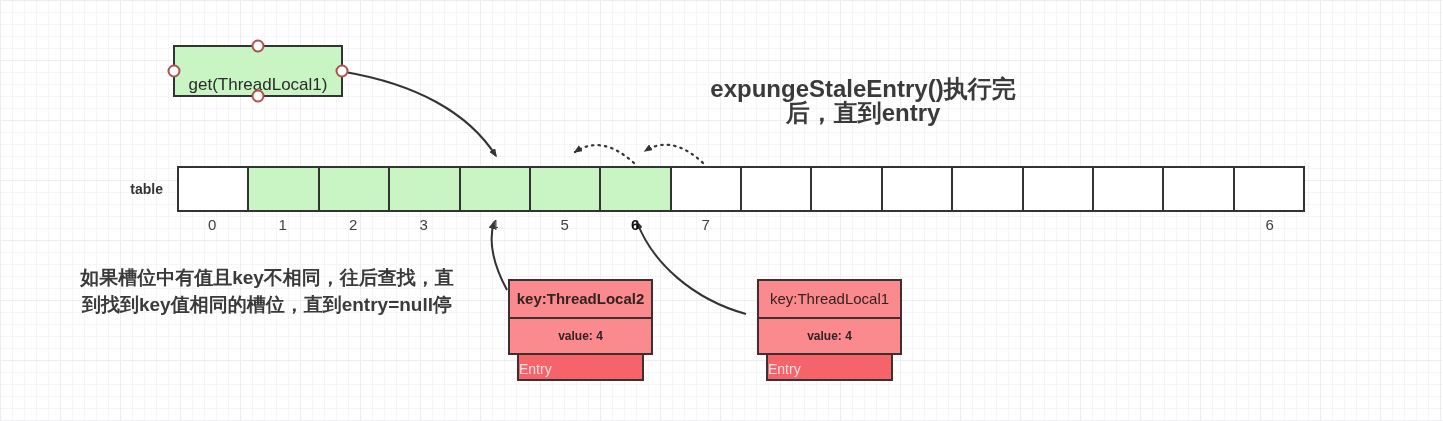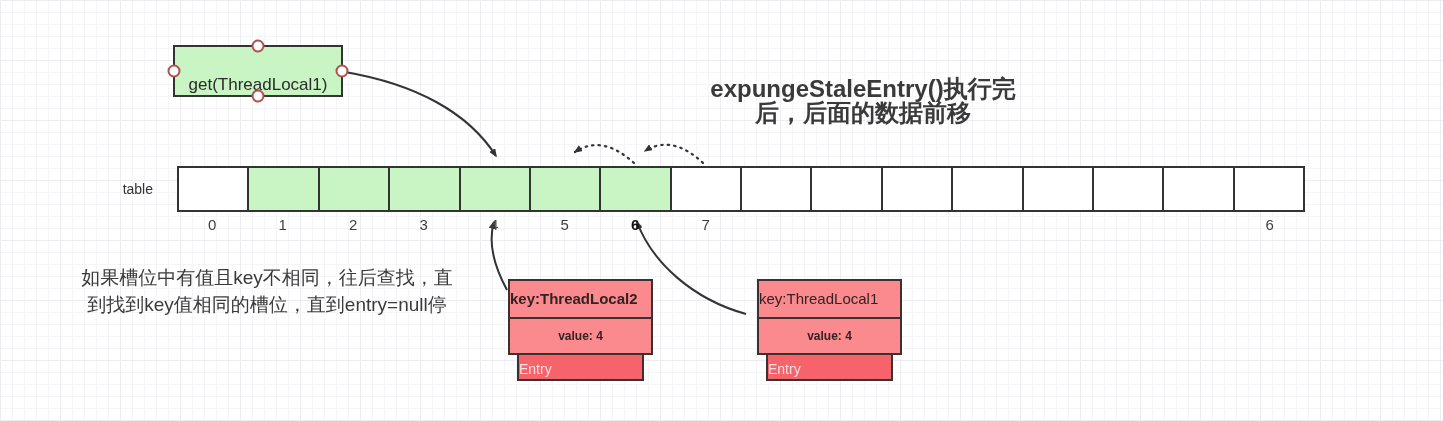--- a/index.html
+++ b/index.html
@@ -40,53 +40,53 @@
 
   
   .title{
     position:absolute;left:688px;top:77px;width:350px;
     text-align:center;font-size:24px;font-weight:bold;color:#3a3a3a;
     line-height:24px;
   }
 
   
   .table-label{
-    position:absolute;left:58px;top:181px;width:95px;
-    text-align:right;font-size:14px;font-weight:normal;color:#333;
+    position:absolute;left:68px;top:181px;width:95px;
+    text-align:right;font-size:14px;font-weight:bold;color:#333;
   }
   .slots{
     position:absolute;left:177px;top:166px;width:1128px;height:46px;
     box-sizing:border-box;border:2px solid var(--line,#333);
     display:flex;background:#fff;
   }
   .slot{flex:1;border-left:2px solid var(--line,#333);}
   .slot:first-child{border-left:none;}
   .slot.filled{background:var(--green,#c8f5c3);}
   .slot-labels{
     position:absolute;left:177px;top:216px;width:1128px;height:20px;
     display:flex;font-size:15px;color:#3f3f3f;
   }
   .slot-label{flex:1;text-align:center;}
   .slot-label.bold{font-weight:bold;color:#111;}
 
   
   .note{
     position:absolute;left:36px;top:264px;width:462px;
-    text-align:center;font-size:19px;font-weight:normal;color:#3a3a3a;
+    text-align:center;font-size:19px;font-weight:bold;color:#3a3a3a;
     line-height:27px;
   }
 
   
   .entry-box{position:absolute;top:279px;width:145px;}
   .kv{
     border:2px solid #3c3030;box-sizing:border-box;
     background:var(--pink,#fb8a8e);
   }
   .krow{
-    height:36px;line-height:36px;
+    height:36px;line-height:36px;text-align:center;
     border-bottom:2px solid #3c3030;
     font-size:15px;font-weight:bold;color:#332222;
   }
   .krow.normal{font-weight:normal;}
   .vrow{height:34px;line-height:34px;text-align:center;font-size:12px;font-weight:bold;color:#332222;}
   .etag{
     width:127px;height:28px;line-height:28px;margin:-2px auto 0 auto;
     background:var(--red,#f7636b);border:2px solid #3c3030;box-sizing:border-box;
     font-size:14px;color:var(--entrytext,#ffdfe0);
   }
@@ -114,21 +114,21 @@
   <div class="get-box">
     <span>get(ThreadLocal1)</span>
     <span class="handle h-top"></span>
     <span class="handle h-bottom"></span>
     <span class="handle h-left"></span>
     <span class="handle h-right"></span>
   </div>
 
   <div class="title">
     <div>expungeStaleEntry()执行完</div>
-    <div>后，后面的数据前移</div>
+    <div>后，直到entry</div>
   </div>
 
   <div class="table-label">table</div>
   <div class="slots" id="slots">
       <div class="slot"></div>
       <div class="slot filled"></div>
       <div class="slot filled"></div>
       <div class="slot filled"></div>
       <div class="slot filled"></div>
       <div class="slot filled"></div>

